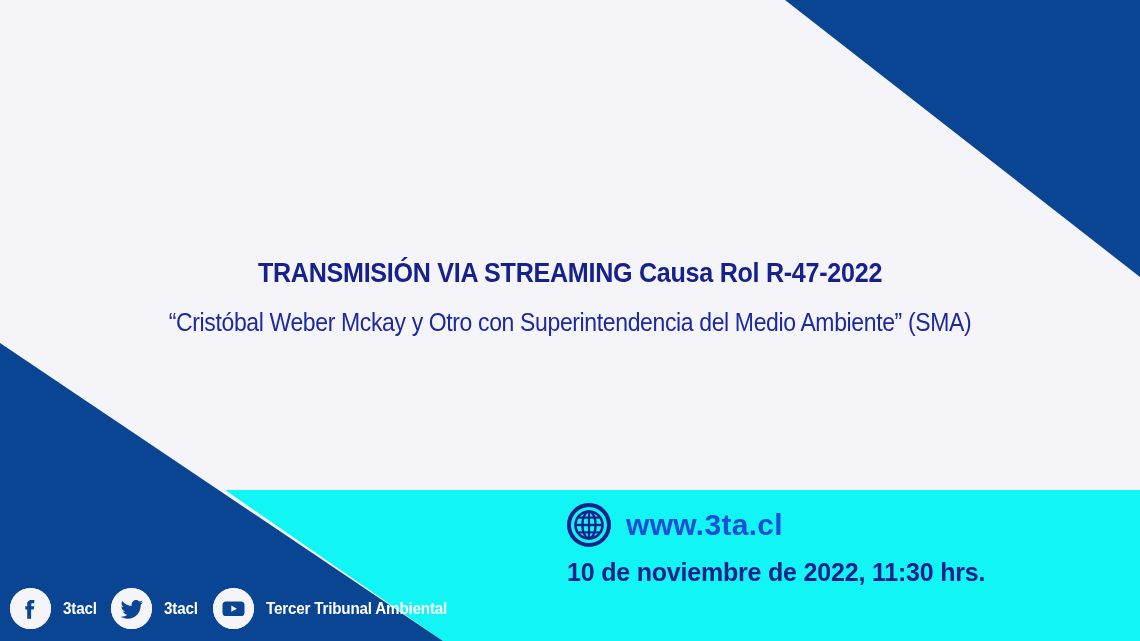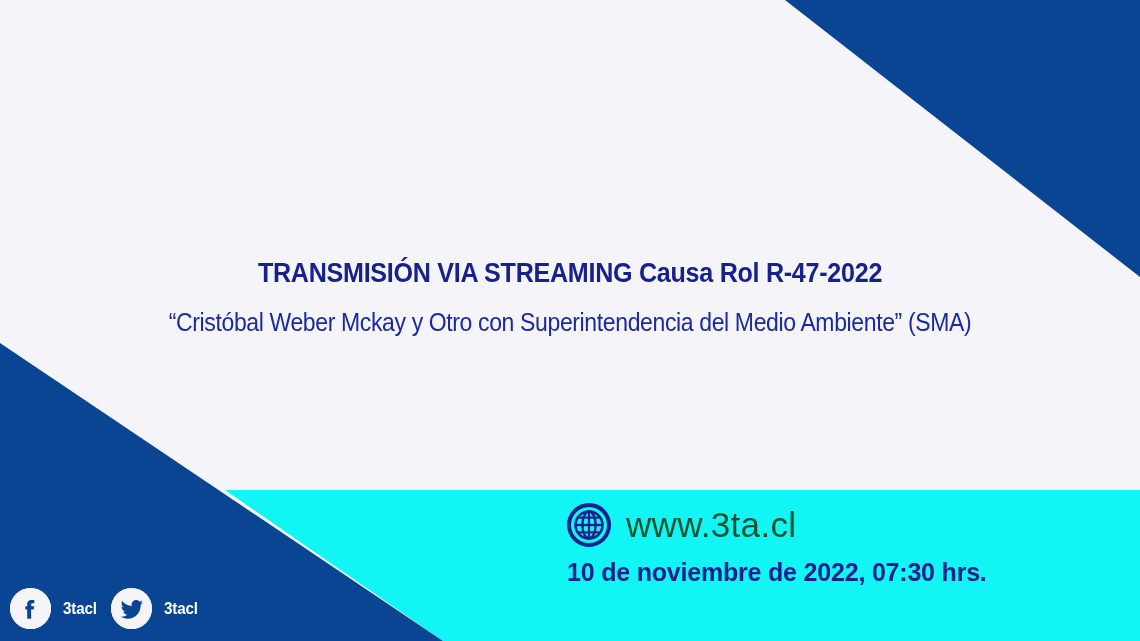--- a/index.html
+++ b/index.html
@@ -148,23 +148,23 @@
     gap: 15px;
   }
 
   #globe-icon {
     width: 44px;
     height: 44px;
     flex: 0 0 auto;
   }
 
   #website-url {
-    color: #14532d;
-    font-size: 35px;
-    font-weight: normal;
+    color: #1d4ed8;
+    font-size: 30px;
+    font-weight: bold;
     letter-spacing: 0.3px;
     white-space: nowrap;
   }
 
   #event-datetime {
     margin-top: 11px;
     color: #16218c;
     font-size: 25px;
     font-weight: bold;
     letter-spacing: -0.2px;
@@ -200,34 +200,44 @@
     <div class="social-row">
       <span class="social-badge">
         <svg width="41" height="41" viewBox="0 0 41 41" aria-hidden="true">
           <circle cx="20.5" cy="20.5" r="20.5" fill="#f4f4f9"></circle>
           <path d="M32 14.2c-.8.4-1.7.6-2.6.8.9-.6 1.6-1.5 2-2.5-.9.5-1.9.9-2.9 1.1-.8-.9-2-1.5-3.3-1.5-2.5 0-4.6 2.1-4.6 4.7 0 .4 0 .7.1 1.1-3.8-.2-7.2-2.1-9.5-5-.4.7-.6 1.5-.6 2.4 0 1.6.8 3.1 2 3.9-.7 0-1.4-.2-2.1-.6v.1c0 2.3 1.6 4.2 3.7 4.6-.4.1-.8.2-1.2.2-.3 0-.6 0-.9-.1.6 1.9 2.3 3.2 4.3 3.3-1.6 1.3-3.6 2-5.7 2-.4 0-.7 0-1.1-.1 2 1.3 4.5 2.1 7 2.1 8.5 0 13.1-7.1 13.1-13.3v-.6c.9-.7 1.7-1.5 2.3-2.5z" fill="#0a4593"></path>
         </svg>
       </span>
       <span class="social-handle">3tacl</span>
     </div>
 
+    <div class="social-row">
+      <span class="social-badge">
+        <svg width="41" height="41" viewBox="0 0 41 41" aria-hidden="true">
+          <circle cx="20.5" cy="20.5" r="20.5" fill="#f4f4f9"></circle>
+          <rect x="9.5" y="13.5" width="22" height="14.5" rx="3.6" fill="#0a4593"></rect>
+          <path d="M18.3 17.6l5.6 3.1-5.6 3.1z" fill="#f4f4f9"></path>
+        </svg>
+      </span>
+      <span class="social-handle">Tercer Tribunal Ambiental</span>
+    </div>
 
   </div>
 
   <div id="footer-info">
     <div id="website-row">
       <span id="globe-icon">
         <svg width="44" height="44" viewBox="0 0 44 44" aria-hidden="true">
           <circle cx="22" cy="22" r="20" fill="none" stroke="#16218c" stroke-width="4"></circle>
           <circle cx="22" cy="22" r="13.5" fill="none" stroke="#16218c" stroke-width="2.6"></circle>
           <ellipse cx="22" cy="22" rx="6.6" ry="13.5" fill="none" stroke="#16218c" stroke-width="2.4"></ellipse>
           <line x1="8.5" y1="22" x2="35.5" y2="22" stroke="#16218c" stroke-width="2.4"></line>
           <line x1="11.6" y1="14.6" x2="32.4" y2="14.6" stroke="#16218c" stroke-width="2.1"></line>
           <line x1="11.6" y1="29.4" x2="32.4" y2="29.4" stroke="#16218c" stroke-width="2.1"></line>
           <line x1="22" y1="8.5" x2="22" y2="35.5" stroke="#16218c" stroke-width="2.2"></line>
         </svg>
       </span>
       <span id="website-url">www.3ta.cl</span>
     </div>
-    <div id="event-datetime">10 de noviembre de 2022, 07:30 hrs.</div>
+    <div id="event-datetime">10 de noviembre de 2022, 11:30 hrs.</div>
   </div>
 
 </div>
 
 </body></html>

